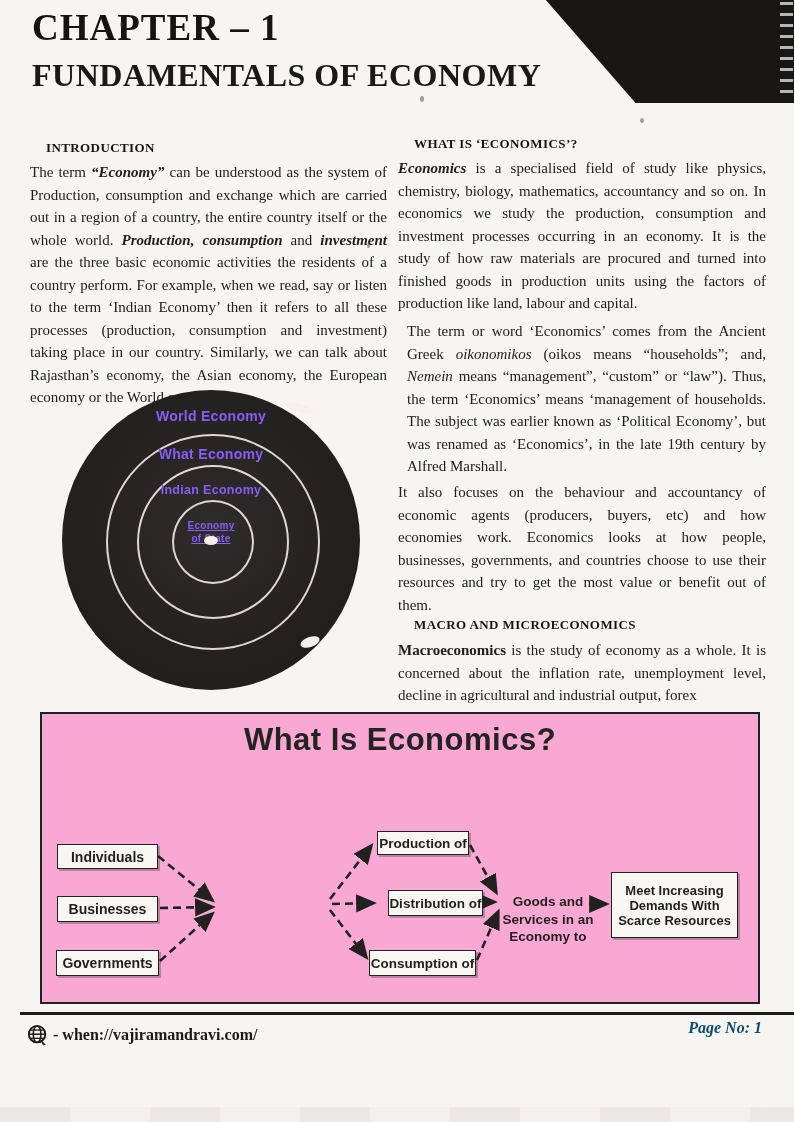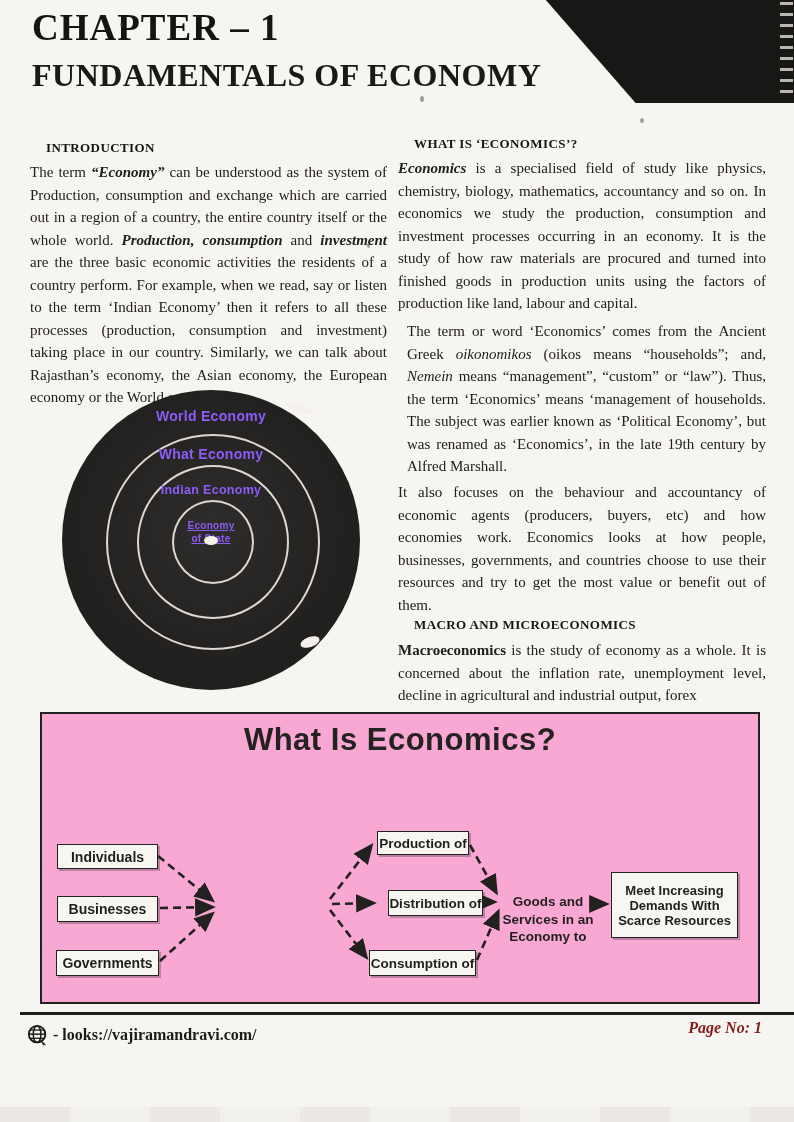--- a/index.html
+++ b/index.html
@@ -51,21 +51,21 @@
     font-family:"Liberation Sans", sans-serif;font-weight:bold;color:#201f1d;
     display:flex;align-items:center;justify-content:center;text-align:center;}
   .fbox.sm{font-size:14px;}
   .fbox.md{font-size:13.5px;}
   .ftext{position:absolute;font-family:"Liberation Sans", sans-serif;font-weight:bold;
     color:#201f1d;text-align:center;line-height:1.3;}
   .flow svg{position:absolute;left:0;top:0;}
   
   .footer-rule{left:20px;top:1012px;width:774px;height:3px;background:#1e1d1b;}
   .footer-url{left:53px;top:1026px;font-size:16px;font-weight:bold;color:#1b1a18;}
-  .footer-page{right:32px;top:1019px;font-size:16px;font-weight:bold;font-style:italic;color:#7f1d1d;}
+  .footer-page{right:32px;top:1019px;font-size:16px;font-weight:bold;font-style:italic;color:#0c4a6e;}
   .globe{left:27px;top:1024px;width:22px;height:24px;}
   
   .bottom-band{left:0;bottom:0;width:794px;height:15px;opacity:.65;
     background:repeating-linear-gradient(90deg,#e5e2dc 0 70px,#efede8 70px 150px);}
   .speck{position:absolute;background:#4a4844;border-radius:50%;opacity:.5;}
 </style>
 </head>
 <body>
 
 <div class="abs corner-black">
@@ -144,20 +144,20 @@
 
 <div class="abs footer-rule"></div>
 <svg class="abs globe" viewBox="0 0 24 26">
   <circle cx="11" cy="11" r="9" fill="none" stroke="#1b1a18" stroke-width="2"></circle>
   <ellipse cx="11" cy="11" rx="4.2" ry="9" fill="none" stroke="#1b1a18" stroke-width="1.6"></ellipse>
   <line x1="2" y1="11" x2="20" y2="11" stroke="#1b1a18" stroke-width="1.6"></line>
   <line x1="3.5" y1="6.5" x2="18.5" y2="6.5" stroke="#1b1a18" stroke-width="1.4"></line>
   <line x1="3.5" y1="15.5" x2="18.5" y2="15.5" stroke="#1b1a18" stroke-width="1.4"></line>
   <path d="M14 16 L21 23 L17.5 22.5 L19 26 Z" fill="#1b1a18"></path>
 </svg>
-<div class="abs footer-url">- looks://vajiramandravi.com/</div>
+<div class="abs footer-url">- when://vajiramandravi.com/</div>
 <div class="abs footer-page">Page No: 1</div>
 
 <div class="abs bottom-band"></div>
 <div class="speck" style="left:420px;top:96px;width:4px;height:6px;"></div>
 <div class="speck" style="left:640px;top:118px;width:4px;height:5px;"></div>
 <div class="speck" style="left:367px;top:243px;width:3px;height:5px;"></div>
 <div class="speck" style="left:120px;top:22px;width:3px;height:5px;"></div>
 
 </body></html>

